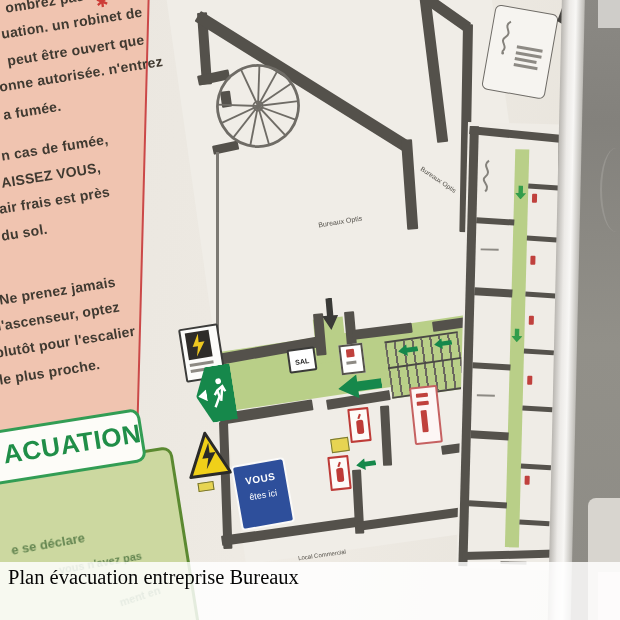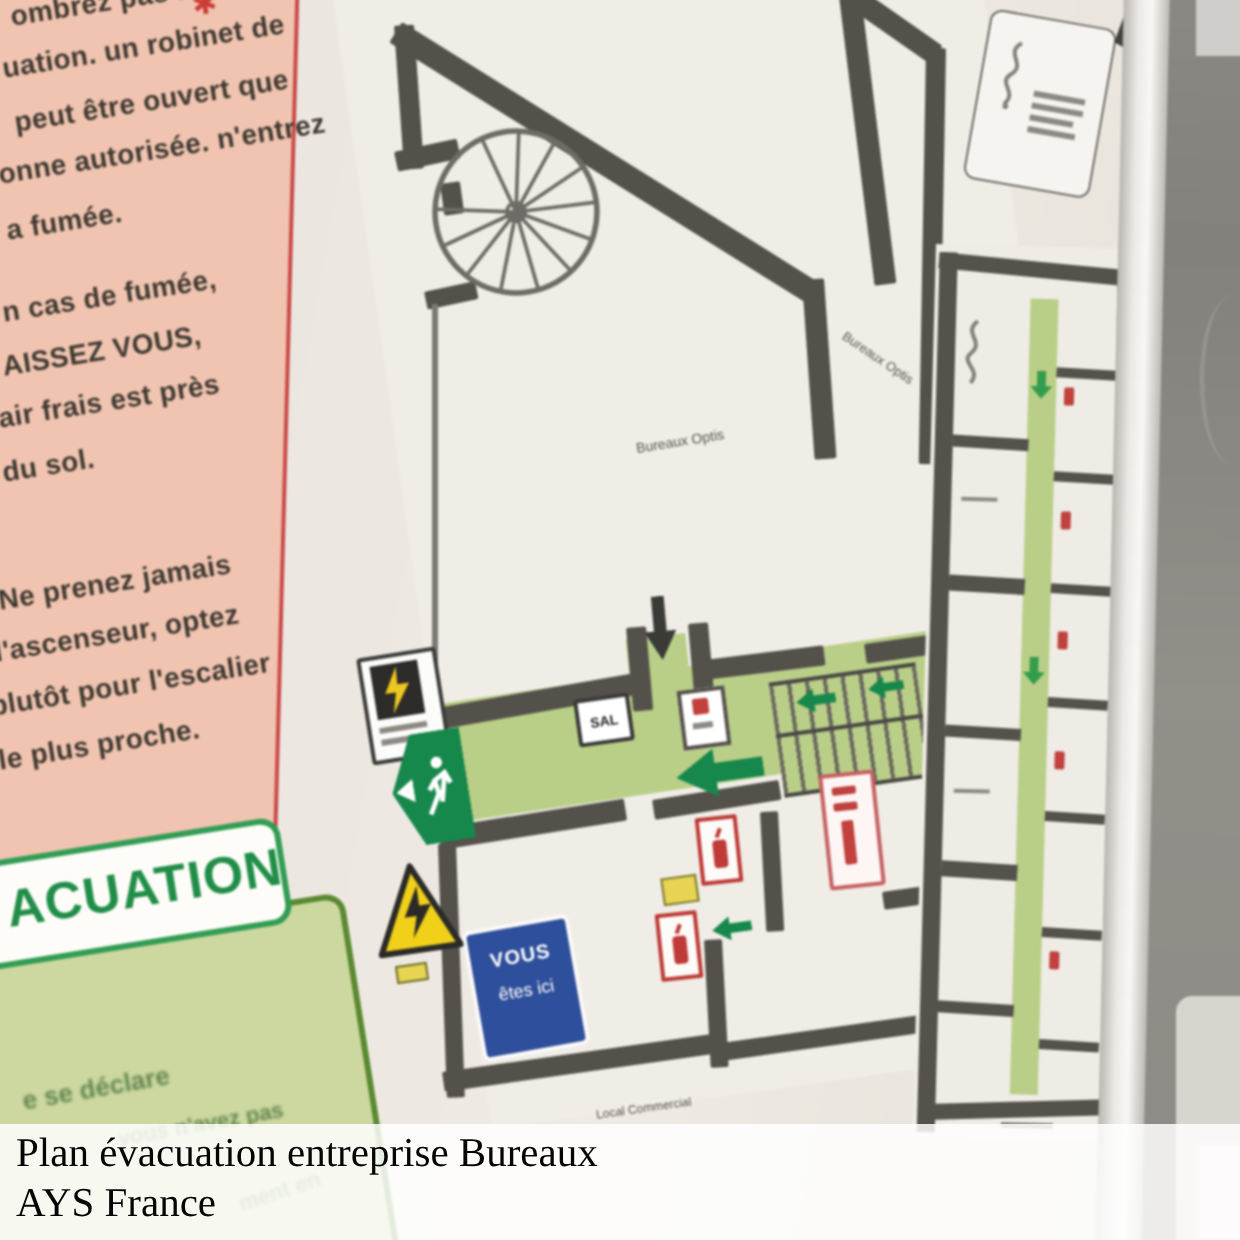--- a/index.html
+++ b/index.html
@@ -246,15 +246,14 @@
               background:linear-gradient(180deg,#8b8984 0%,#83817c 20%,#929089 55%,#8d8b85 100%);"></div>
   <div class="abs" style="left:598px;top:-4px;width:26px;height:32px;background:#cfcdc9;"></div>
   <div class="abs" style="left:600px;top:148px;width:30px;height:84px;border-left:2px solid #a3a19c;
               border-radius:50%;opacity:.6;"></div>
   <div class="abs" style="left:588px;top:498px;width:40px;height:130px;background:#d8d5cf;border-radius:8px 0 0 0;"></div>
   <div class="abs" style="left:598px;top:572px;width:26px;height:48px;background:#efe4e2;"></div>
  </div>
 
  <div class="abs" style="left:0;top:562px;width:620px;height:58px;background:rgba(255,255,255,.84);">
    <div class="capline" style="top:4px;">Plan évacuation entreprise Bureaux</div>
-   <div class="capline" style="top:29px;">AYS France</div>
  </div>
 </div>
 
 </body></html>

